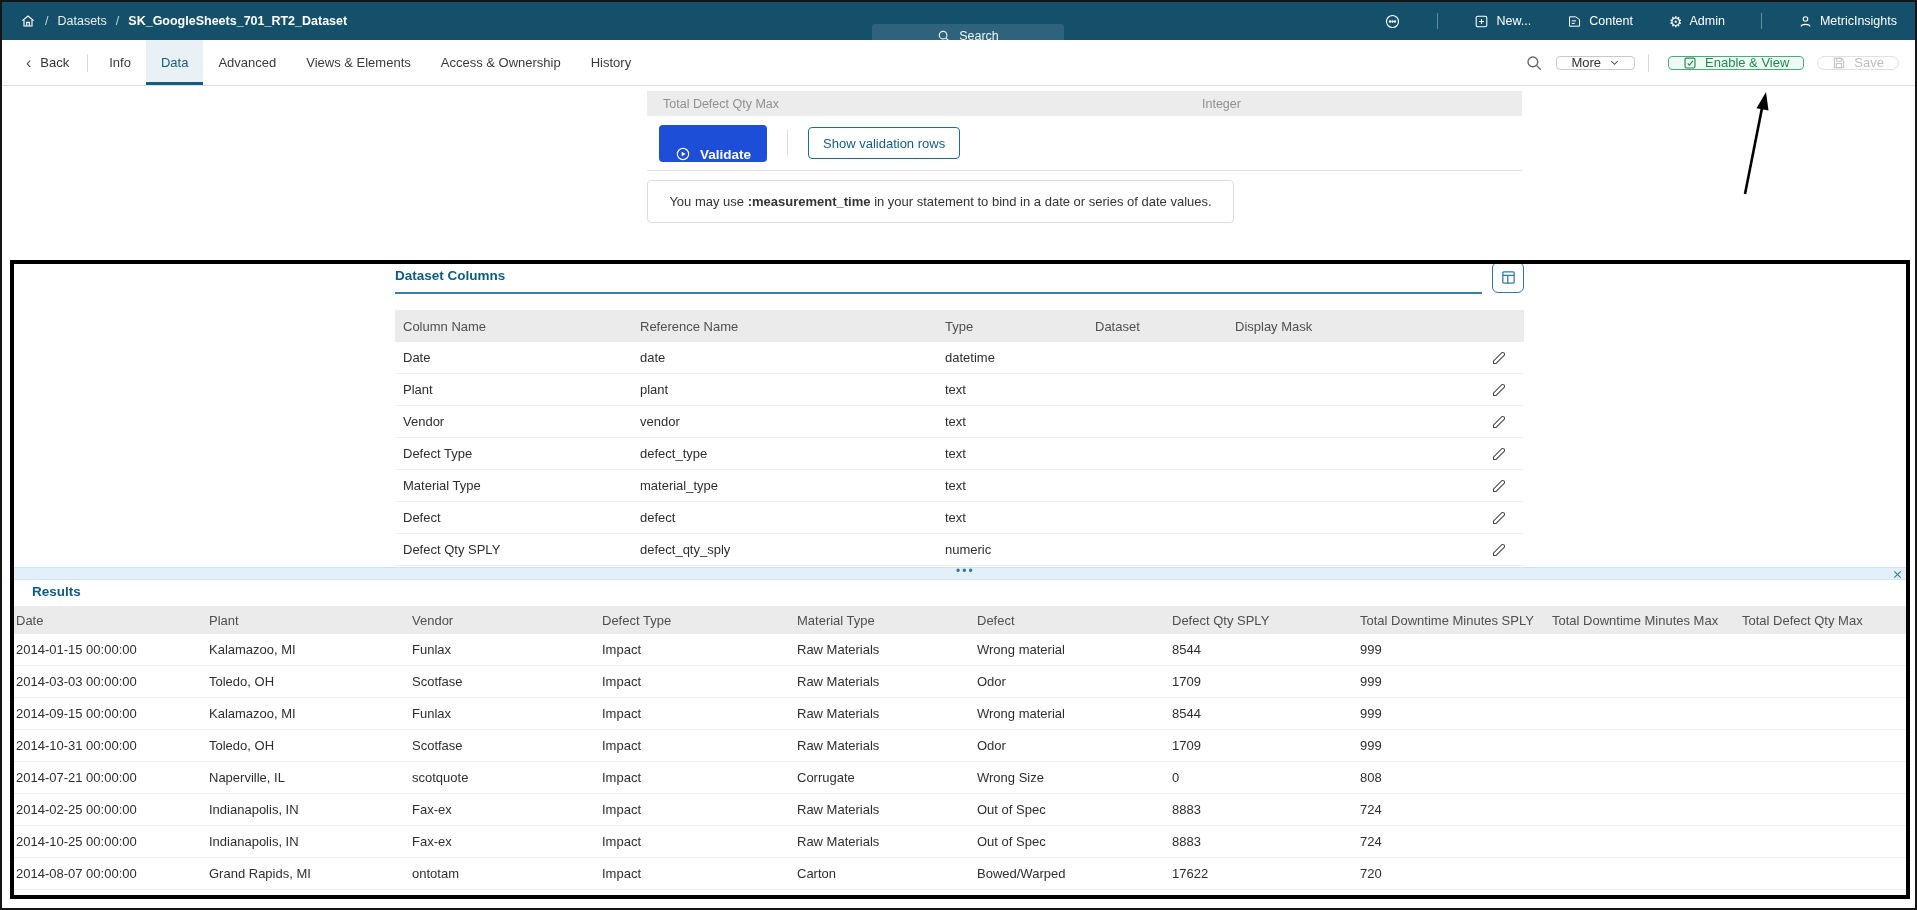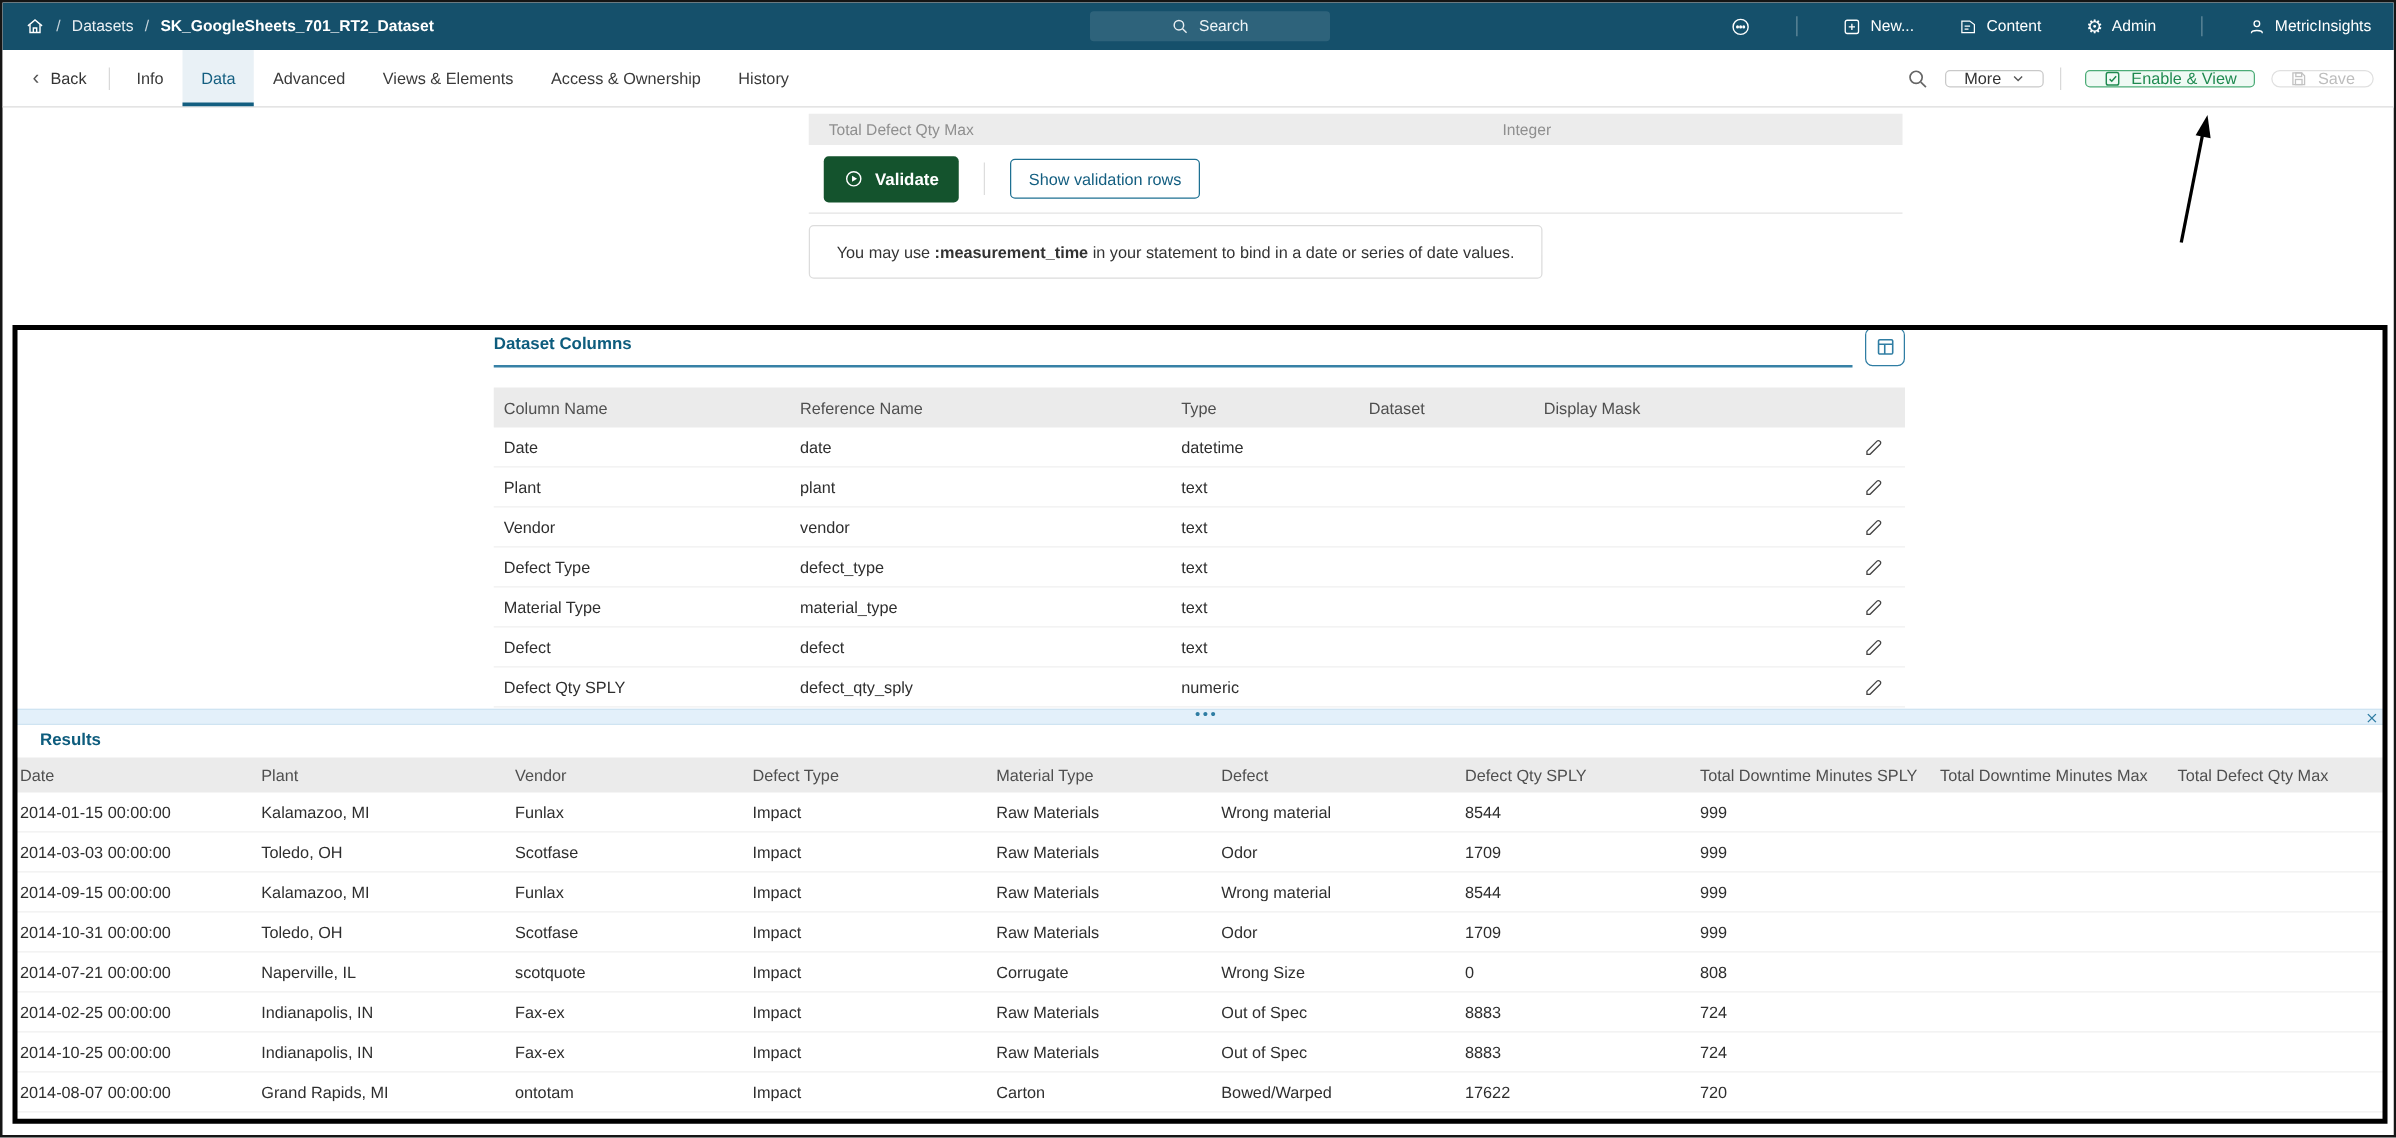--- a/index.html
+++ b/index.html
@@ -9,21 +9,21 @@
           border: 2px solid #151515; overflow: hidden; }
 
   
   .topbar { position: absolute; left: 0; top: 0; width: 100%; height: 38px;
             background: #15506b; color: #fff; }
   .crumbs { position: absolute; left: 18px; top: 0; height: 38px; display: flex;
             align-items: center; gap: 9px; font-size: 12.5px; color: #e9eff3; }
   .crumbs .sep { color: #c6d5dd; }
   .crumb { cursor: pointer; }
   .crumb.current { font-weight: bold; color: #fff; }
-  .searchbox { position: absolute; left: 870px; top: 7px; width: 192px; height: 24px;
+  .searchbox { position: absolute; left: 870px; top: 22px; width: 192px; height: 24px;
                background: rgba(255,255,255,.11); border-radius: 3px; display: flex;
                align-items: center; justify-content: center; gap: 8px; color: #eef4f7;
                font-size: 12.5px; cursor: text; }
   .topbar-right { position: absolute; right: 18px; top: 0; height: 38px; display: flex;
                   align-items: center; gap: 36px; font-size: 12.5px; }
   .tb-item { display: flex; align-items: center; gap: 7px; cursor: pointer; white-space: nowrap; }
   .tb-divider { width: 1px; height: 16px; background: rgba(255,255,255,.35); }
   .gear-glyph { font-size: 15px; line-height: 1; }
 
   
@@ -48,21 +48,21 @@
   .btn-enable { border-color: #4cac77; background: #effaf4; color: #1f8a50; }
   .btn-save { border-color: #e0e0e0; color: #bdbdbd; cursor: default; border-radius: 12px; }
 
   
   .field-section { position: absolute; left: 645px; top: 89px; width: 875px; }
   .field-row { position: relative; height: 25px; background: #ececec; display: flex;
                align-items: center; font-size: 12.5px; color: #8f8f8f; padding: 0 16px; }
   .field-type { position: absolute; left: 555px; text-align: center; }
   .validate-row { height: 55px; display: flex; align-items: center; gap: 20px;
                   border-bottom: 1px solid #e3e3e3; padding-left: 12px; }
-  .btn-validate { display: flex; align-items: center; gap: 9px; background: #14532d; color: #fff;
+  .btn-validate { display: flex; align-items: flex-end; gap: 9px; background: #1d4ed8; color: #fff;
                   border: none; border-radius: 4px; height: 37px; padding: 0 16px; font-size: 13.5px;
                   font-weight: bold; cursor: pointer; }
   .v-divider { width: 1px; height: 26px; background: #ddd; }
   .btn-showrows { background: #fff; border: 1px solid #1e7092; border-radius: 4px; color: #135e80;
                   height: 32px; padding: 0 14px; font-size: 13px; cursor: pointer; }
   .hint-box { margin-top: 9px; width: 587px; border: 1px solid #dcdcdc; border-radius: 4px;
               padding: 10px 16px; font-size: 13px; color: #333; line-height: 21px; text-align: center; }
   .hint-box b { font-weight: bold; }
 
   

